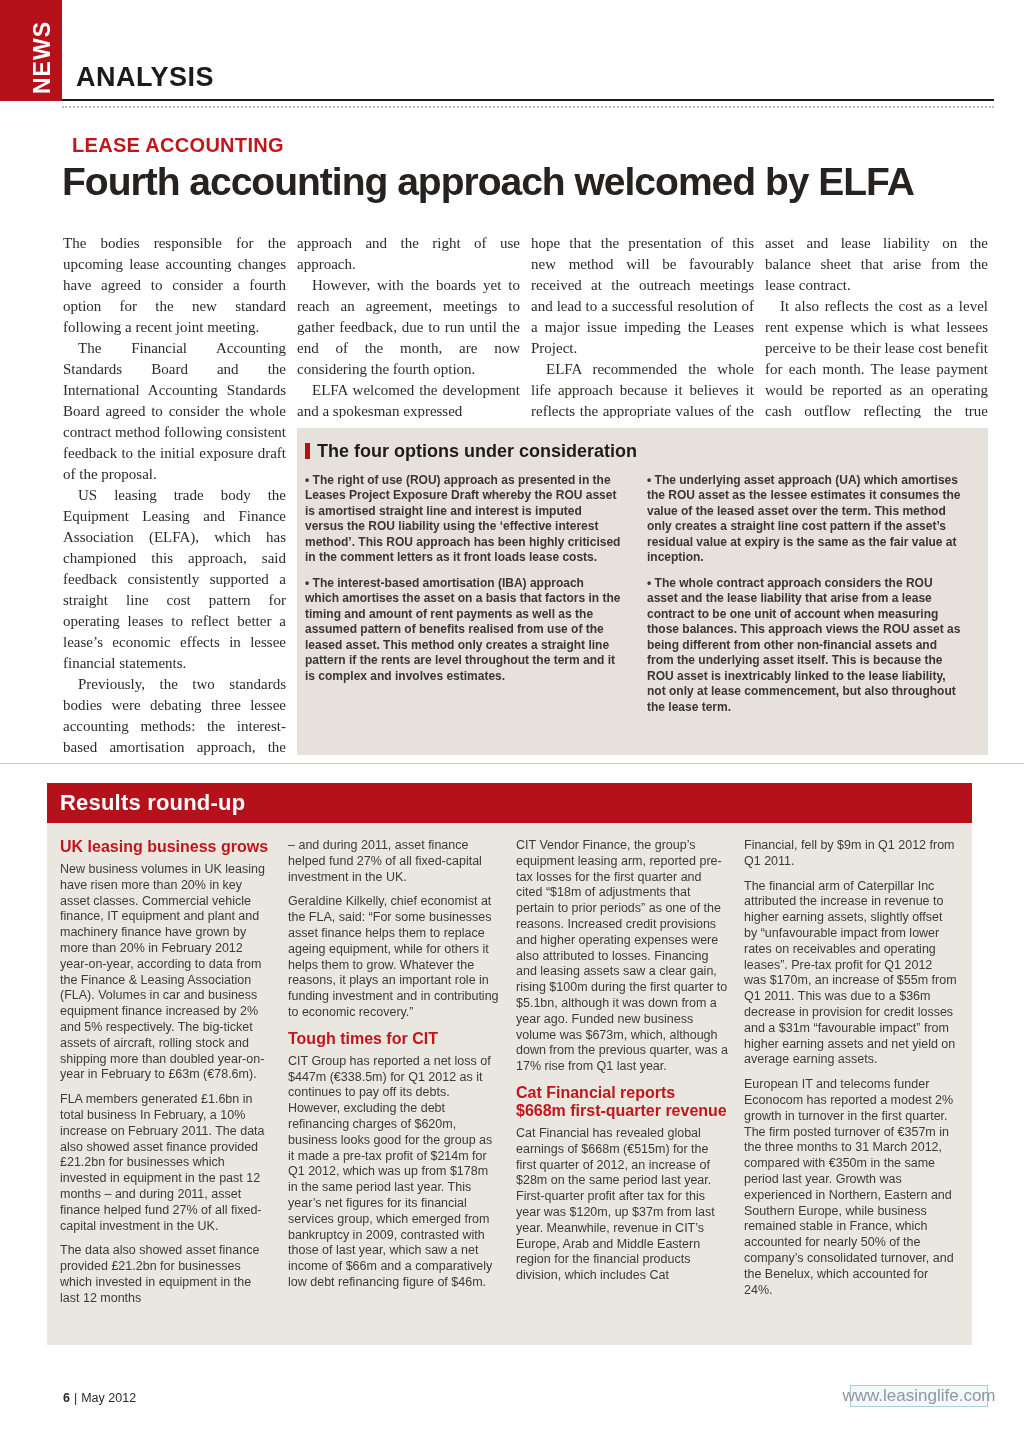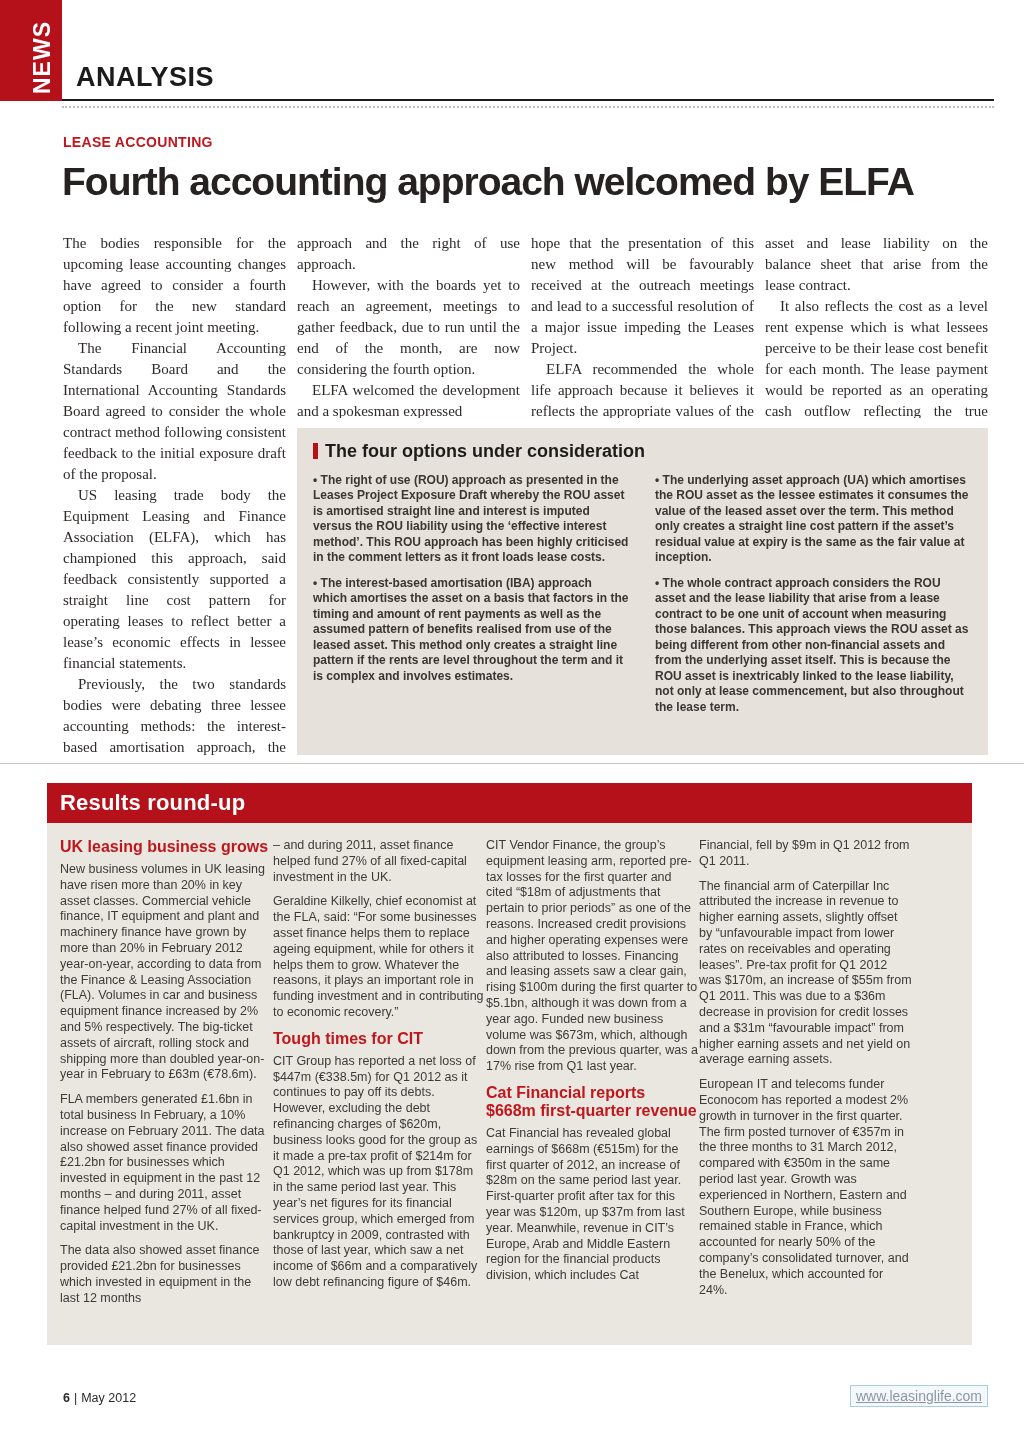--- a/index.html
+++ b/index.html
@@ -10,66 +10,66 @@
   .news-tab{position:absolute;left:0;top:0;width:62px;height:101px;background:#b5111a;}
   .news-label{position:absolute;right:6px;bottom:7px;color:#ffffff;font-weight:bold;
               font-size:23px;letter-spacing:1px;writing-mode:vertical-rl;transform:rotate(180deg);}
 
   
   .analysis{position:absolute;left:76px;top:62px;font-size:27px;font-weight:bold;
             letter-spacing:.5px;color:#1b1b1b;}
   .rule-solid{position:absolute;left:62px;top:99px;width:932px;height:2px;background:#1b1b1b;}
   .rule-dot{position:absolute;left:62px;top:106px;width:932px;border-top:2px dotted #bfbcb9;}
 
-  .kicker{position:absolute;left:63px;top:134px;font-size:14px;font-weight:bold;
+  .kicker{position:absolute;left:72px;top:134px;font-size:20px;font-weight:bold;
           letter-spacing:.3px;color:#c0161c;}
   .headline{position:absolute;left:62px;top:160px;width:930px;font-size:39px;font-weight:bold;
             letter-spacing:-1px;color:#262221;white-space:nowrap;}
 
   
   .article{position:absolute;left:63px;top:233px;width:925px;height:522px;display:flex;gap:11px;}
   .acol{width:223px;flex:0 0 223px;text-align:justify;
         font-family:"Liberation Serif","DejaVu Serif",serif;
         font-size:15px;line-height:21px;color:#2e2a28;overflow:hidden;}
   .acol p{margin:0;text-indent:15px;}
   .acol p:first-child{text-indent:0;}
   .right-wrap{display:flex;flex-direction:column;width:691px;gap:10px;}
   .cols234{display:flex;gap:11px;height:214px;overflow:hidden;}
 
   
   .options-box{width:691px;height:376px;background:#e6e1da;box-sizing:border-box;
-               padding:13px 16px 8px 16px;overflow:hidden;}
+               padding:13px 16px 8px 8px;overflow:hidden;}
   .options-title{display:flex;align-items:center;gap:7px;font-size:18px;font-weight:bold;
                  color:#1e1c1b;margin-bottom:11px;}
   .title-bar{display:inline-block;width:5px;height:16px;background:#b5111a;}
   .options-cols{display:flex;gap:26px;}
   .ob-col{width:316px;flex:0 0 316px;font-size:12px;line-height:15.5px;font-weight:bold;color:#3a3634;}
   .ob-col p{margin:0 0 10px 0;}
 
   
   .rule-mid{position:absolute;left:0px;top:763px;width:1024px;border-top:1px solid #c9c6c2;}
 
   
   .results{position:absolute;left:47px;top:783px;width:925px;}
   .results-head{height:40px;background:#b5111a;color:#ffffff;display:flex;align-items:center;
                 padding-left:13px;font-size:22px;font-weight:bold;letter-spacing:.2px;box-sizing:border-box;}
   .results-body{background:#eae6e0;height:522px;box-sizing:border-box;
-                padding:15px 13px 10px 13px;display:flex;overflow:hidden;}
+                padding:15px 13px 10px 13px;display:flex;gap:15px;overflow:hidden;}
   .rcol{width:213px;flex:0 0 213px;font-size:12.5px;line-height:15.8px;color:#3d3a3a;overflow:hidden;}
   .rcol p{margin:0 0 9px 0;}
   .rh{color:#c0161c;font-weight:bold;font-size:16px;line-height:18px;margin:5px 0 6px 0;}
   .rh:first-child{margin-top:0;}
 
   
   .footer-left{position:absolute;left:63px;top:1391px;font-size:12.5px;color:#2a2a2a;}
   .footer-left .pn{font-weight:bold;}
   .footer-left .sep{margin:0 4px;color:#2a2a2a;}
   .site-box{position:absolute;left:850px;top:1385px;width:136px;height:20px;
             border:1px solid #a9cede;background:#f4f8fb;display:flex;align-items:center;
-            justify-content:center;font-size:14px;color:#8c97a3;text-decoration:underline;cursor:pointer;}
+            justify-content:center;font-size:17px;color:#8c97a3;cursor:pointer;}
 </style>
 </head>
 <body>
 
 <div class="page">
 
   <div class="news-tab">
     <div class="news-label">NEWS</div>
   </div>
 

